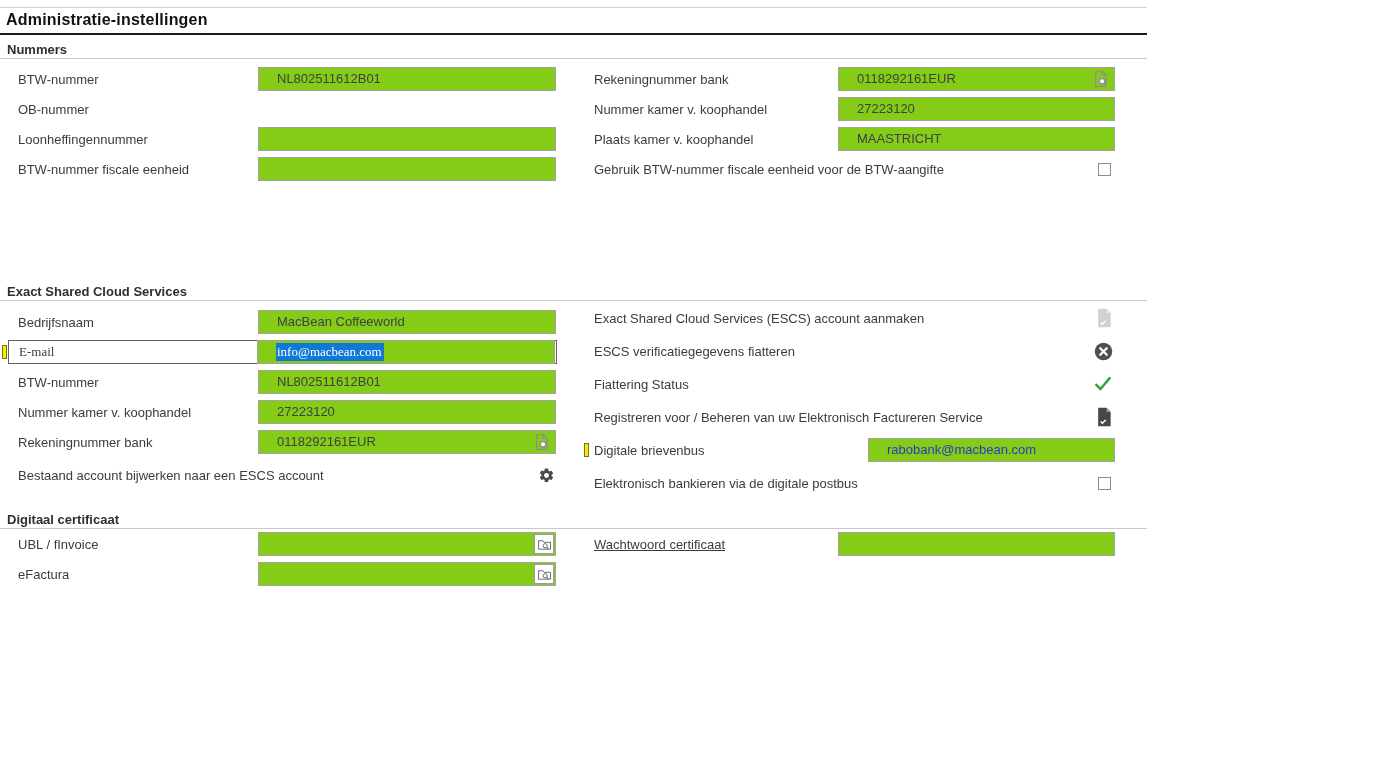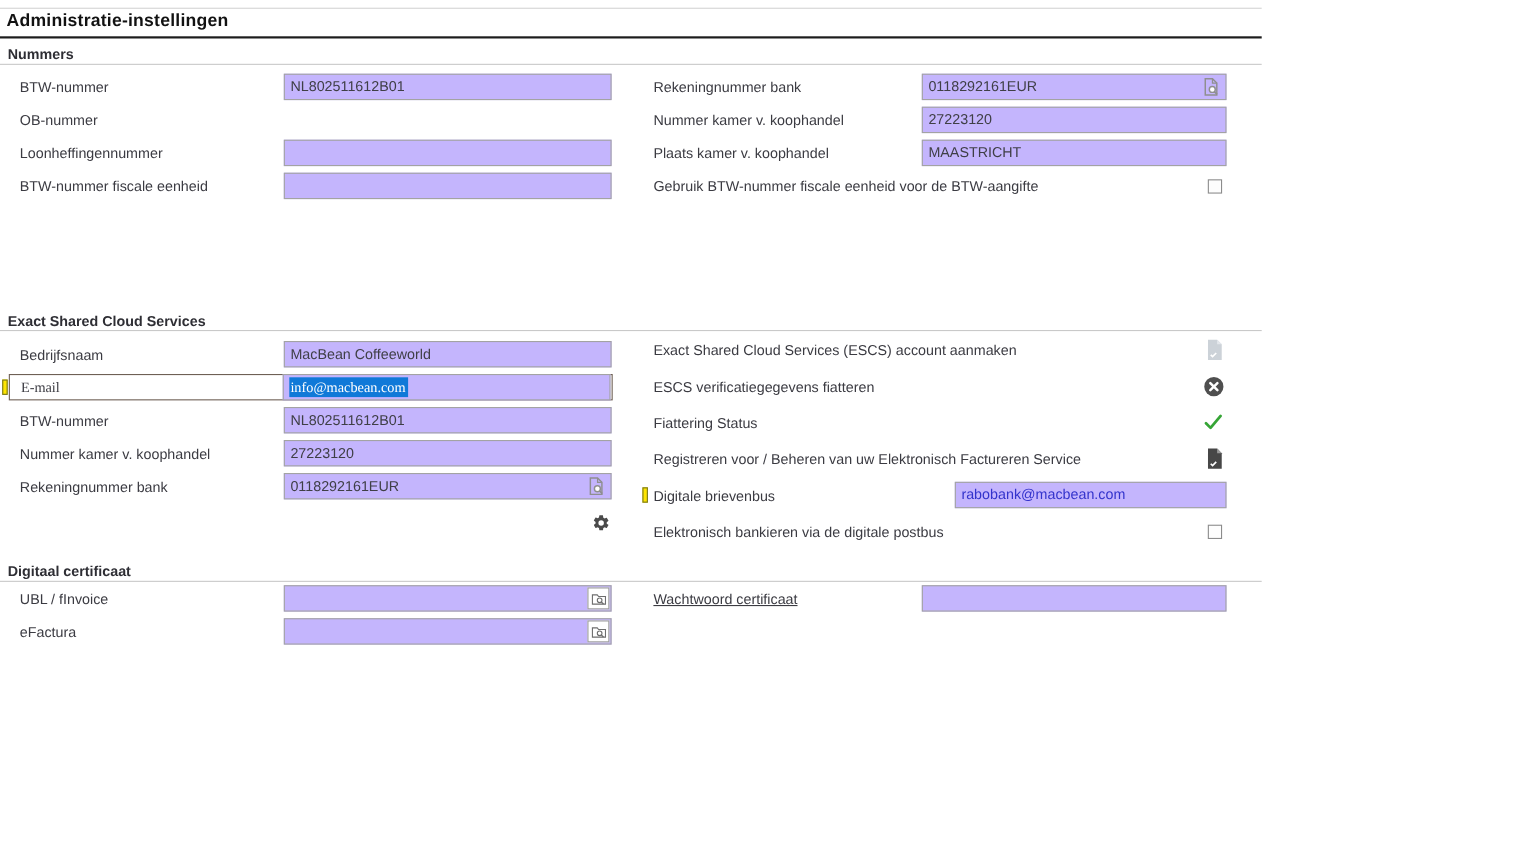--- a/index.html
+++ b/index.html
@@ -9,22 +9,22 @@
   .page-title{position:absolute;top:11px;left:6px;font-size:16px;font-weight:bold;color:#121212;letter-spacing:.2px;}
   .title-rule{position:absolute;top:33px;left:0;width:1385px;height:2px;background:#1c1c1c;}
   .section-title{position:absolute;left:7px;font-size:13px;font-weight:bold;color:#2e2e34;}
   .section-rule{position:absolute;left:0;width:1385px;height:1px;background:#c9c9c9;}
   .col{position:absolute;}
   .row{display:flex;align-items:center;height:24px;margin-bottom:6px;position:relative;box-sizing:border-box;}
   .row-tall{height:24px;margin-bottom:9px;}
   .label{font-size:13px;color:#3b3b42;flex:0 0 auto;white-space:nowrap;}
   .col-l .label{width:250px;padding-left:10px;box-sizing:border-box;}
   .col-r .label{width:244px;box-sizing:border-box;}
-  .input{box-sizing:border-box;height:24px;border:1px solid #a3a3a3;background:#c4b5fd;
-         font-size:13px;color:#3f3f46;line-height:22px;padding:0 5px;white-space:nowrap;overflow:hidden;position:relative;}
+  .input{box-sizing:border-box;height:24px;border:1px solid #a3a3a3;background:#84cc16;
+         font-size:13px;color:#3f3f46;line-height:22px;padding:0 18px;white-space:nowrap;overflow:hidden;position:relative;}
   .w-l{width:298px;} .w-r{width:277px;}
   .with-icon{padding-right:26px;}
   .field-icon{position:absolute;right:3px;top:50%;transform:translateY(-50%);display:flex;}
   .browse-btn{position:absolute;right:1px;top:1px;width:20px;height:20px;border:1px solid #9b9b9b;
               background:#fff;box-sizing:border-box;display:flex;align-items:center;justify-content:center;}
   .checkbox{width:13px;height:13px;border:1px solid #8c8c8c;background:#fdfdfd;box-sizing:border-box;margin-right:4px;}
   .spacer{flex:1;}
   .icon-slot{display:flex;align-items:center;justify-content:center;margin-right:2px;}
   .row.focused{border:1px solid #6e6055;font-family:Liberation Serif, serif;}
   .marker{position:absolute;left:-7px;top:50%;transform:translateY(-50%);width:5px;height:14px;
@@ -124,20 +124,21 @@
           <svg width="21" height="21" viewBox="0 0 24 24">
               <path d="M6.5 3.5 H14 L18.5 8 V20.5 H6.5 Z" fill="none" stroke="#8f8f8f" stroke-width="1.5"></path>
               <path d="M14 3.5 V8 H18.5" fill="none" stroke="#8f8f8f" stroke-width="1.3"></path>
               <circle cx="13.8" cy="14.6" r="3.1" fill="#fff" stroke="#8f8f8f" stroke-width="1.5"></circle>
               <line x1="16" y1="16.9" x2="18.8" y2="19.7" stroke="#8f8f8f" stroke-width="1.7"></line>
             </svg>
         </span>
       </div>
     </div>
     <div class="row" style="margin-top:9px;">
+      <div class="label" style="width:auto;">Bestaand account bijwerken naar een ESCS account</div>
       <div class="spacer"></div>
       <div class="icon-slot">
         <svg width="17" height="17" viewBox="0 0 24 24">
             <path fill="#4a4a4a" d="M19.14 12.94a7 7 0 0 0 .06-.94 7 7 0 0 0-.06-.94l2.03-1.58a.5.5 0 0 0 .12-.64l-1.92-3.32a.5.5 0 0 0-.61-.22l-2.39.96a7.3 7.3 0 0 0-1.62-.94l-.36-2.54A.5.5 0 0 0 13.9 2h-3.8a.5.5 0 0 0-.49.42l-.36 2.54a7.3 7.3 0 0 0-1.62.94l-2.39-.96a.5.5 0 0 0-.61.22L2.71 8.48a.5.5 0 0 0 .12.64l2.03 1.58a7 7 0 0 0 0 1.88l-2.03 1.58a.5.5 0 0 0-.12.64l1.92 3.32c.14.24.42.34.61.22l2.39-.96c.5.38 1.03.7 1.62.94l.36 2.54c.04.24.25.42.49.42h3.8c.24 0 .45-.18.49-.42l.36-2.54a7.3 7.3 0 0 0 1.62-.94l2.39.96c.24.1.5 0 .61-.22l1.92-3.32a.5.5 0 0 0-.12-.64zM12 15.5a3.5 3.5 0 1 1 0-7 3.5 3.5 0 0 1 0 7z"></path>
           </svg>
       </div>
     </div>
   </div>
 
   <div class="col col-r" style="left:594px;top:306px;width:521px;">

